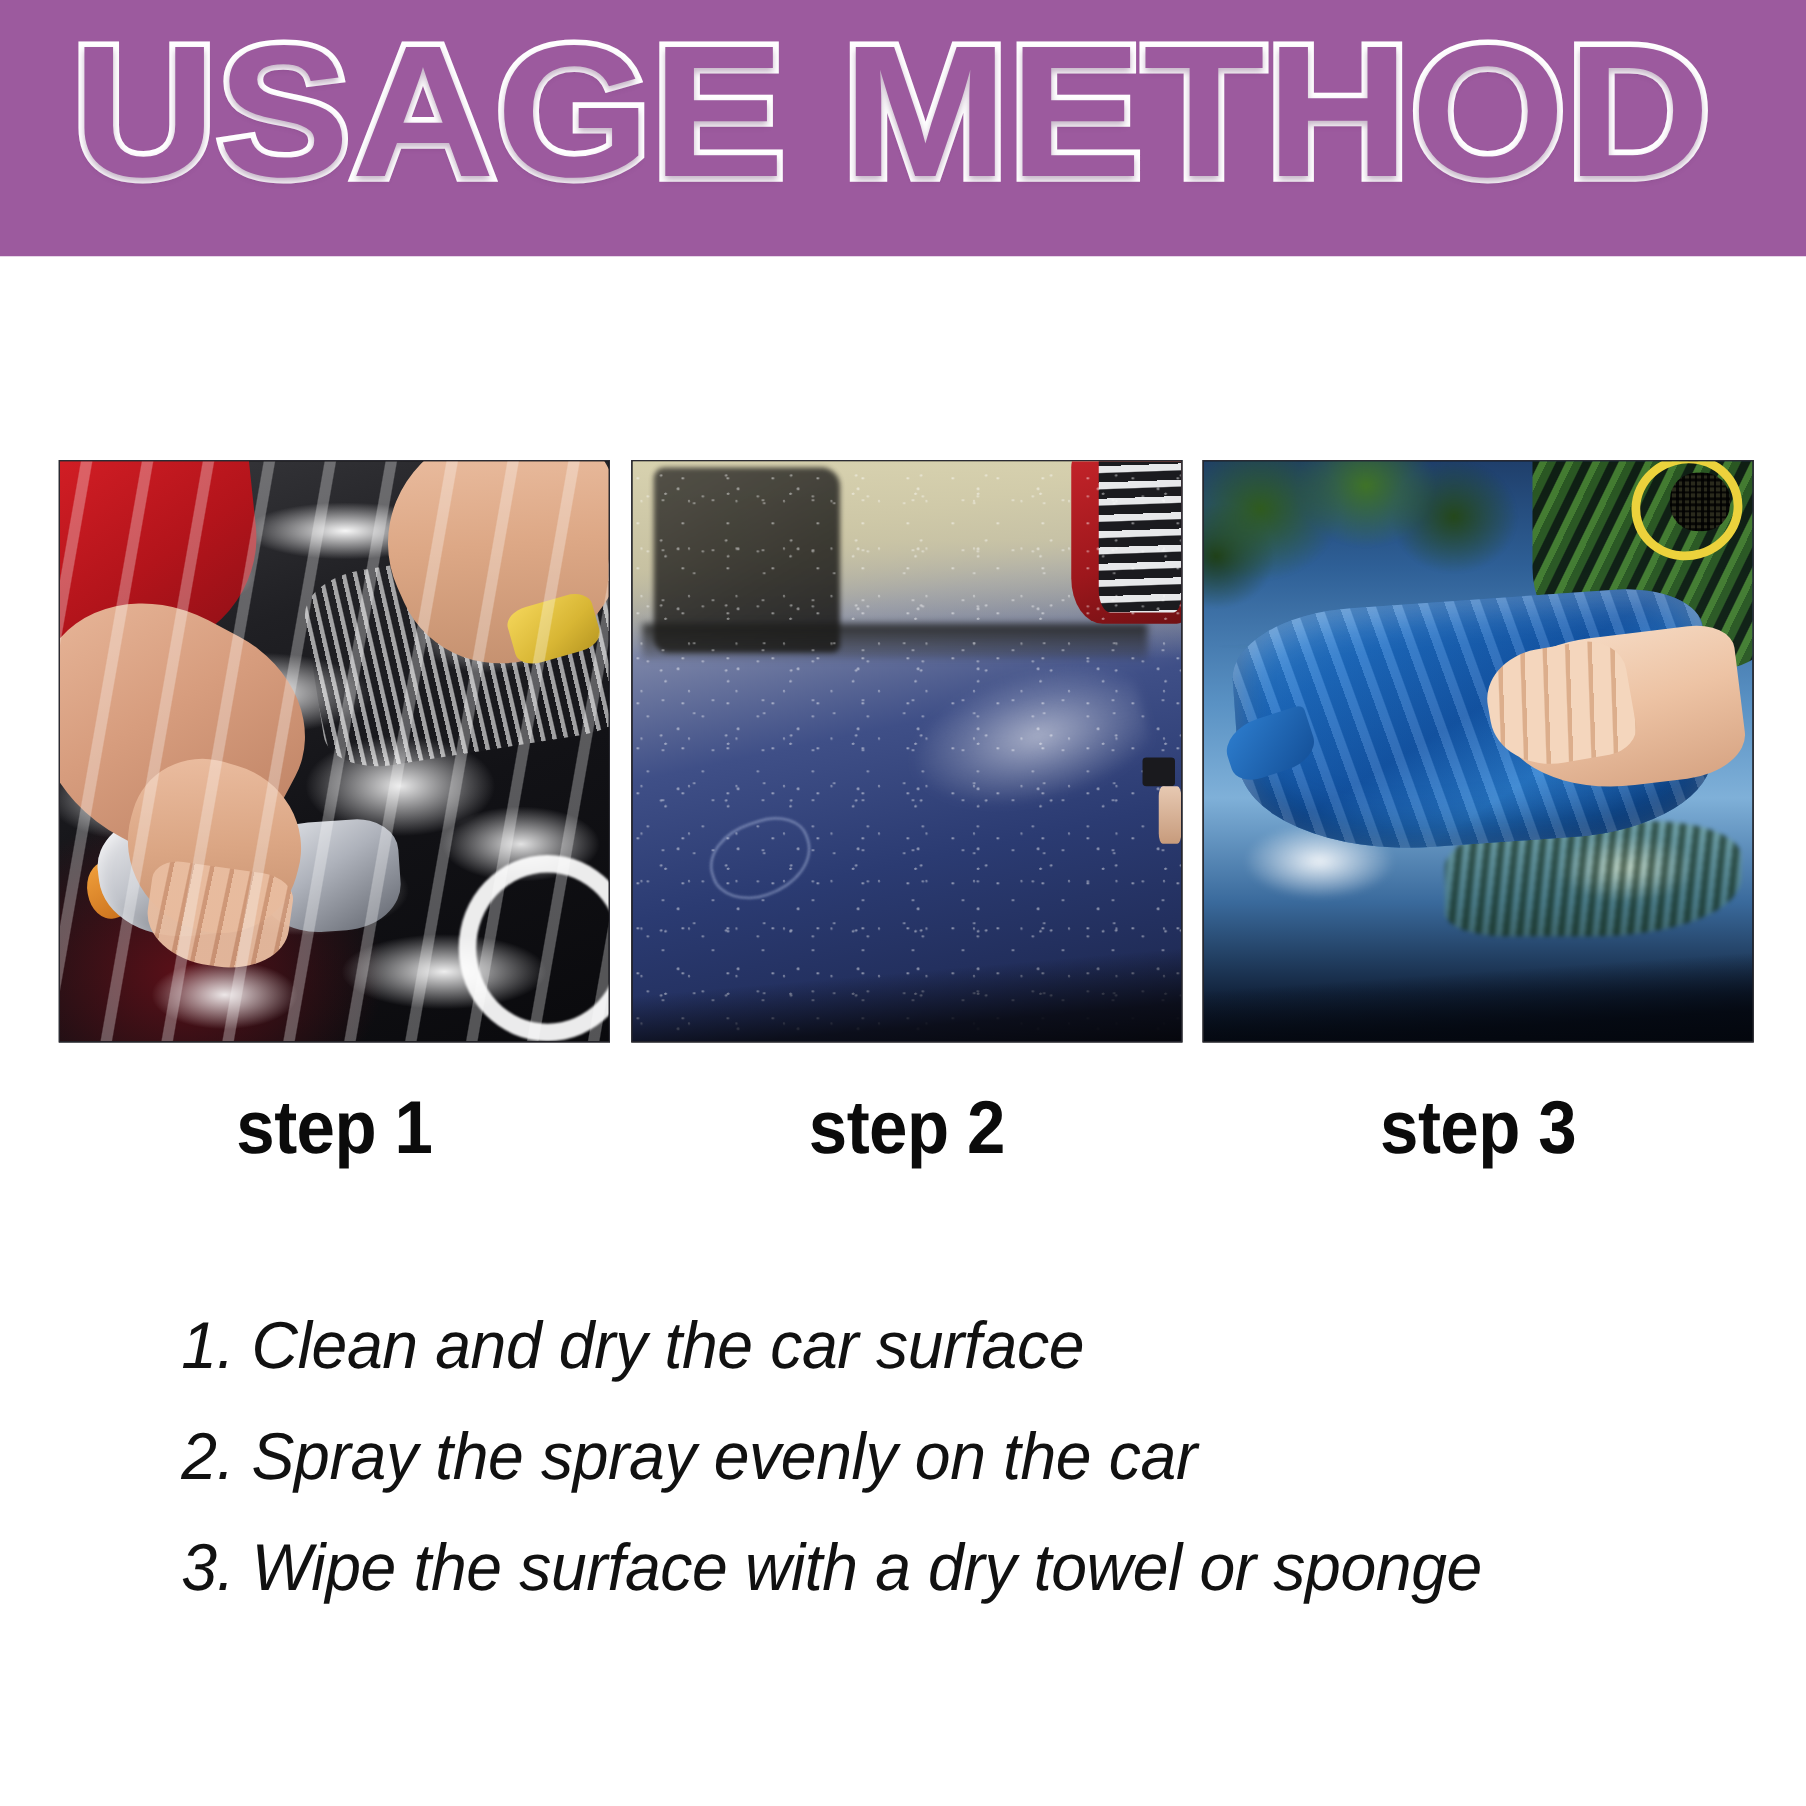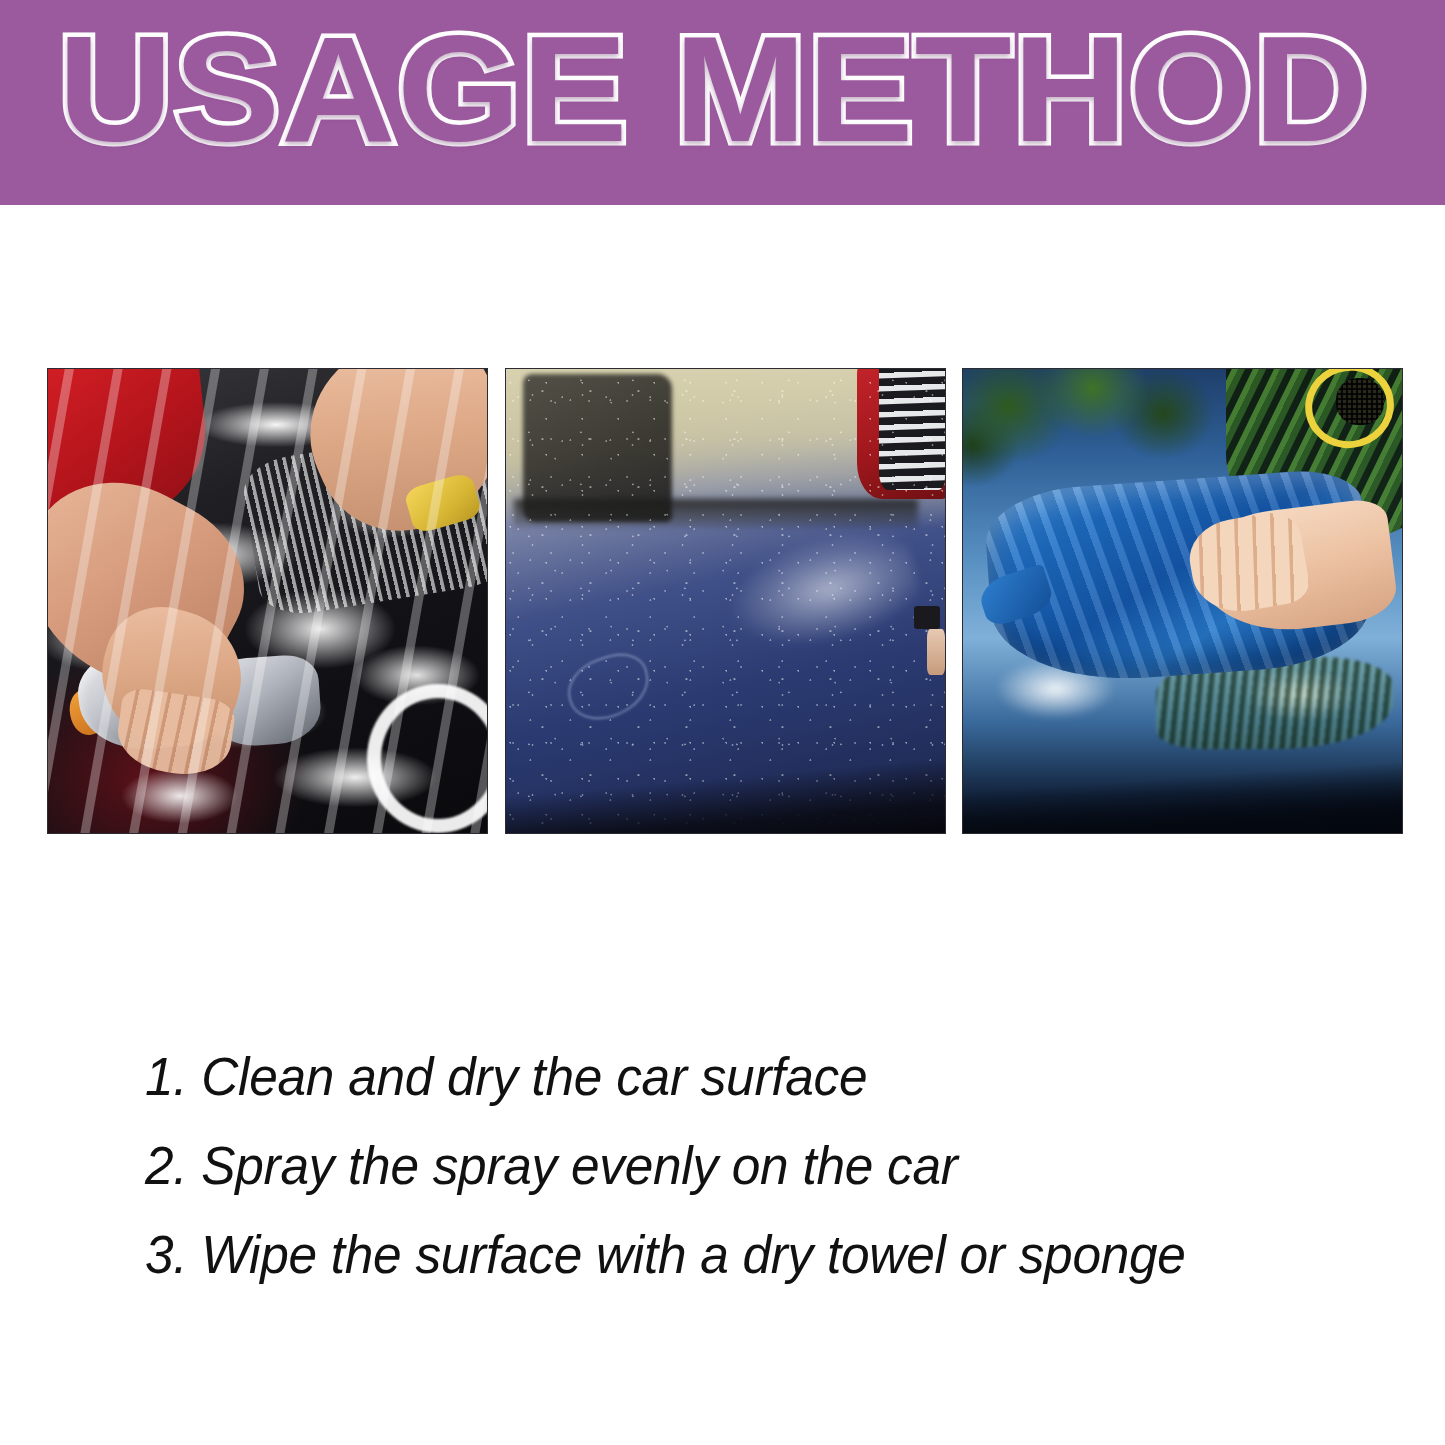--- a/index.html
+++ b/index.html
@@ -465,20 +465,25 @@
         <div class="layer towel-folds"></div>
         <div class="layer towel-tip"></div>
         <div class="layer hand"></div>
         <div class="layer hand-fingers"></div>
         <div class="layer hood-edge"></div>
       </div>
     </div>
 
   </div>
 
+  <div class="steps-row">
+    <div class="step-label">step 1</div>
+    <div class="step-label">step 2</div>
+    <div class="step-label">step 3</div>
+  </div>
 
   <div class="instructions">
     <div class="instr-line">1. Clean and dry the car surface</div>
     <div class="instr-line">2. Spray the spray evenly on the car</div>
     <div class="instr-line">3. Wipe the surface with a dry towel or sponge</div>
   </div>
 
 </div>
 
 </body></html>

